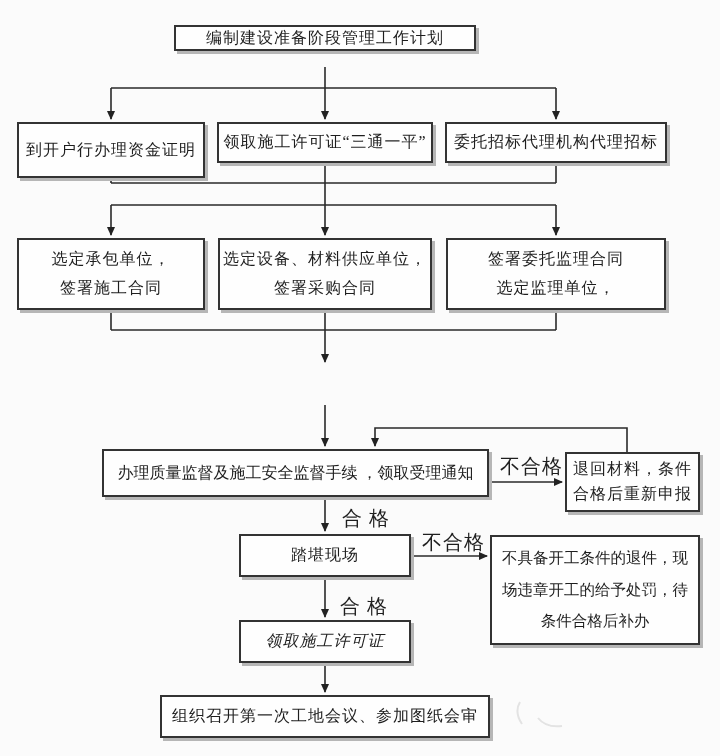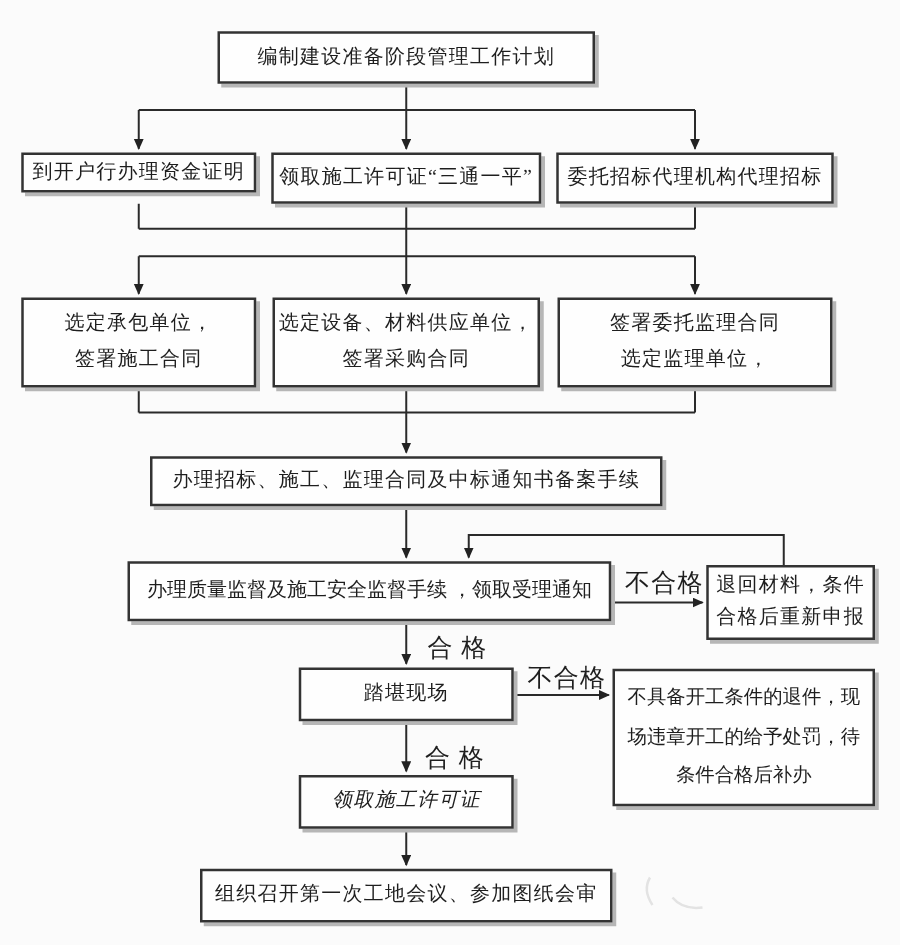--- a/index.html
+++ b/index.html
@@ -79,25 +79,25 @@
 
       <path d="M325,663 L325,692" marker-end="url(#arr)"></path>
     </g>
 
     <g stroke="#d9d9d9" stroke-width="2" fill="none" opacity="0.7">
       <path d="M520,702 q-6,10 2,22"></path>
       <path d="M538,718 q8,10 24,8"></path>
     </g>
   </svg>
 
-  <div class="box" style="left:174px; top:25px; width:302px; height:42px;">
+  <div class="box" style="left:174px; top:25px; width:302px; height:26px;">
     <span>编制建设准备阶段管理工作计划</span>
   </div>
 
-  <div class="box" style="left:17px; top:122px; width:188px; height:32px;">
+  <div class="box" style="left:17px; top:122px; width:188px; height:56px;">
     <span>到开户行办理资金证明</span>
   </div>
   <div class="box" style="left:217px; top:122px; width:216px; height:41px;">
     <span>领取施工许可证“三通一平”</span>
   </div>
   <div class="box" style="left:445px; top:122px; width:222px; height:41px;">
     <span>委托招标代理机构代理招标</span>
   </div>
 
   <div class="box multi" style="left:17px; top:238px; width:188px; height:72px;">
@@ -106,23 +106,20 @@
   </div>
   <div class="box multi" style="left:218px; top:238px; width:214px; height:72px;">
     <span>选定设备、材料供应单位，</span>
     <span>签署采购合同</span>
   </div>
   <div class="box multi" style="left:446px; top:238px; width:220px; height:72px;">
     <span>签署委托监理合同</span>
     <span>选定监理单位，</span>
   </div>
 
-  <div class="box" style="left:120px; top:365px; width:410px; height:40px;">
-    <span>办理招标、施工、监理合同及中标通知书备案手续</span>
-  </div>
 
   <div class="box dense" style="left:102px; top:449px; width:387px; height:48px;">
     <span>办理质量监督及施工安全监督手续 ，领取受理通知</span>
   </div>
   <div class="box multi" style="left:565px; top:452px; width:135px; height:60px;">
     <span>退回材料，条件</span>
     <span>合格后重新申报</span>
   </div>
 
   <div class="box" style="left:239px; top:534px; width:172px; height:43px;">

